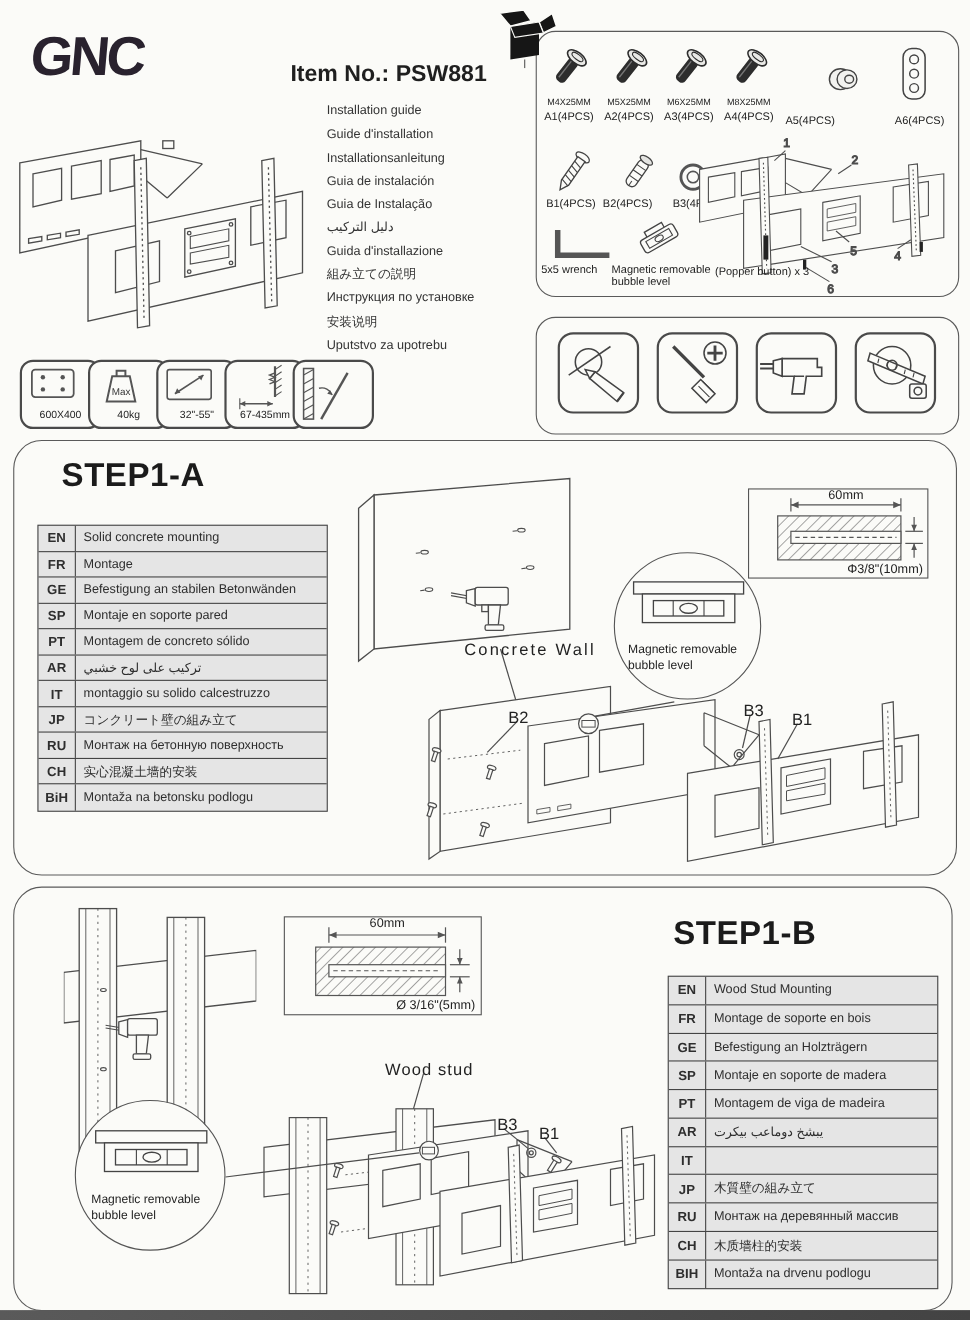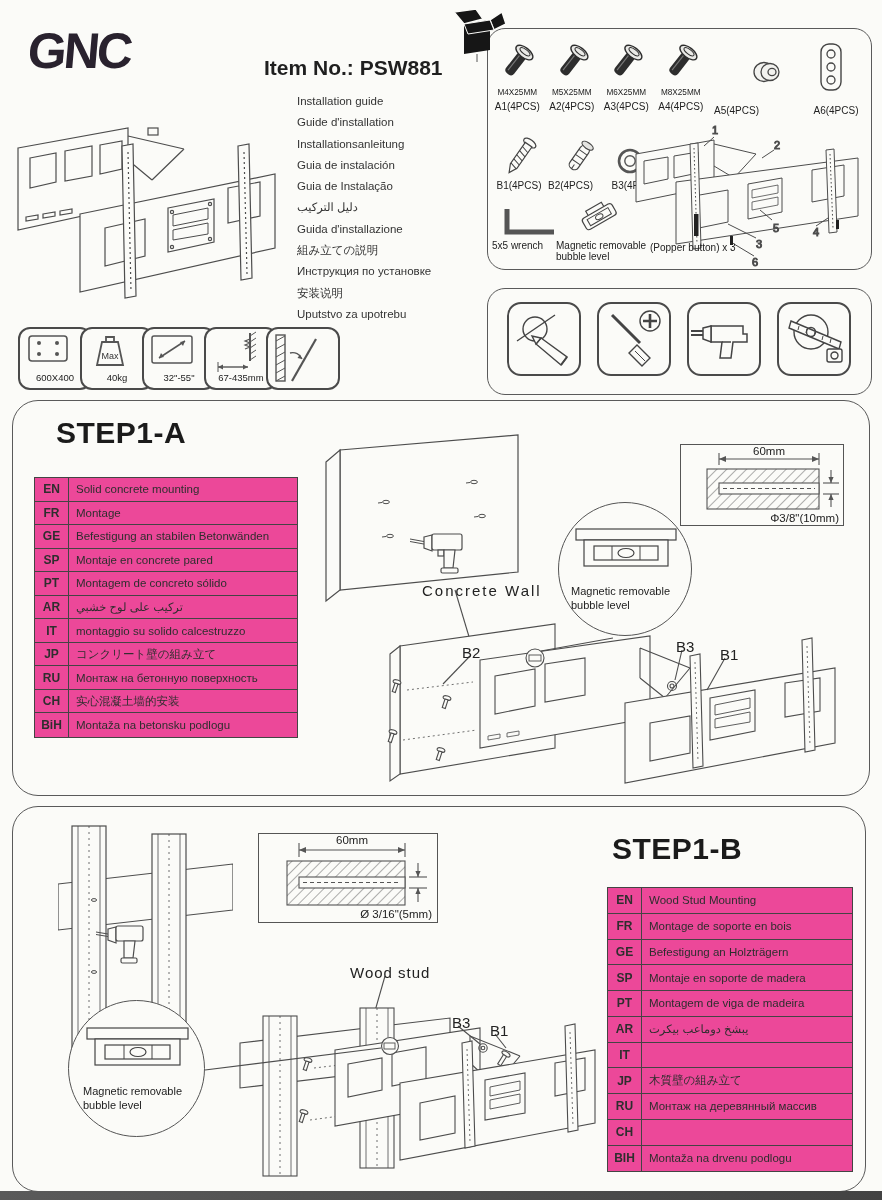--- a/index.html
+++ b/index.html
@@ -8,21 +8,21 @@
   .abs{position:absolute}
   svg{display:block}
   .ov{overflow:visible}
   svg text{font-family:"Liberation Sans",sans-serif;fill:#333}
   .rbox{border:1.6px solid #5a5a5a;border-radius:18px;background:#fbfbf8}
   .stepbox{border:1.7px solid #5a5a5a;border-radius:26px;background:#fbfbf8}
   .logo{font-size:50px;font-weight:900;letter-spacing:-3px;color:#29222e;transform:skewX(-5deg)}
   .item-no{font-size:21px;font-weight:bold;color:#1f1f1f}
   .lang-line{height:21.3px;font-size:11.5px;line-height:14px;color:#333}
   .step-title{font-size:30px;font-weight:800;letter-spacing:.5px;color:#1b1b1b}
-  .ltable{border:1.3px solid #444;background:#ec4899}
+  .ltable{border:1.3px solid #444;background:#e5e5e5}
   .trow{display:flex;border-bottom:1.3px solid #444;align-items:stretch}
   .trow:last-child{border-bottom:none}
   .ltable.ta .trow{height:23.55px}
   .ltable.tb .trow{height:25.75px}
   .tcode{width:34px;border-right:1.3px solid #444;font-weight:bold;font-size:12px;display:flex;align-items:center;justify-content:center;flex:none}
   .ttext{flex:1;padding-left:7px;font-size:11.5px;display:flex;align-items:center;white-space:nowrap;overflow:hidden}
   .screw-row{display:flex}
   .screw-item{width:54.5px;text-align:center}
   .psize{font-size:8.2px;letter-spacing:0;color:#222;margin-top:2px}
   .pqty{font-size:10px;color:#222;margin-top:4px}
@@ -333,21 +333,21 @@
       <div class="trow">
       <div class="tcode">FR</div>
       <div class="ttext">Montage</div>
     </div>
       <div class="trow">
       <div class="tcode">GE</div>
       <div class="ttext">Befestigung an stabilen Betonwänden</div>
     </div>
       <div class="trow">
       <div class="tcode">SP</div>
-      <div class="ttext">Montaje en concrete pared</div>
+      <div class="ttext">Montaje en soporte pared</div>
     </div>
       <div class="trow">
       <div class="tcode">PT</div>
       <div class="ttext">Montagem de concreto sólido</div>
     </div>
       <div class="trow">
       <div class="tcode">AR</div>
       <div class="ttext">تركيب على لوح خشبي</div>
     </div>
       <div class="trow">
@@ -520,20 +520,21 @@
       <div class="trow">
       <div class="tcode">JP</div>
       <div class="ttext">木質壁の組み立て</div>
     </div>
       <div class="trow">
       <div class="tcode">RU</div>
       <div class="ttext">Монтаж на деревянный массив</div>
     </div>
       <div class="trow">
       <div class="tcode">CH</div>
+      <div class="ttext">木质墙柱的安装</div>
     </div>
       <div class="trow">
       <div class="tcode">BIH</div>
       <div class="ttext">Montaža na drvenu podlogu</div>
     </div>
     </div>
 
   <svg class="abs" style="left:58px;top:822px" width="175" height="240" viewBox="0 0 175 240" fill="none" stroke="#4d4d4d" stroke-width="1.2">
     <path d="M0,62 L175,42 L175,88 L0,108 Z" fill="#fbfbf8"></path>
     <rect x="14" y="4" width="34" height="232" fill="#fbfbf8"></rect>

